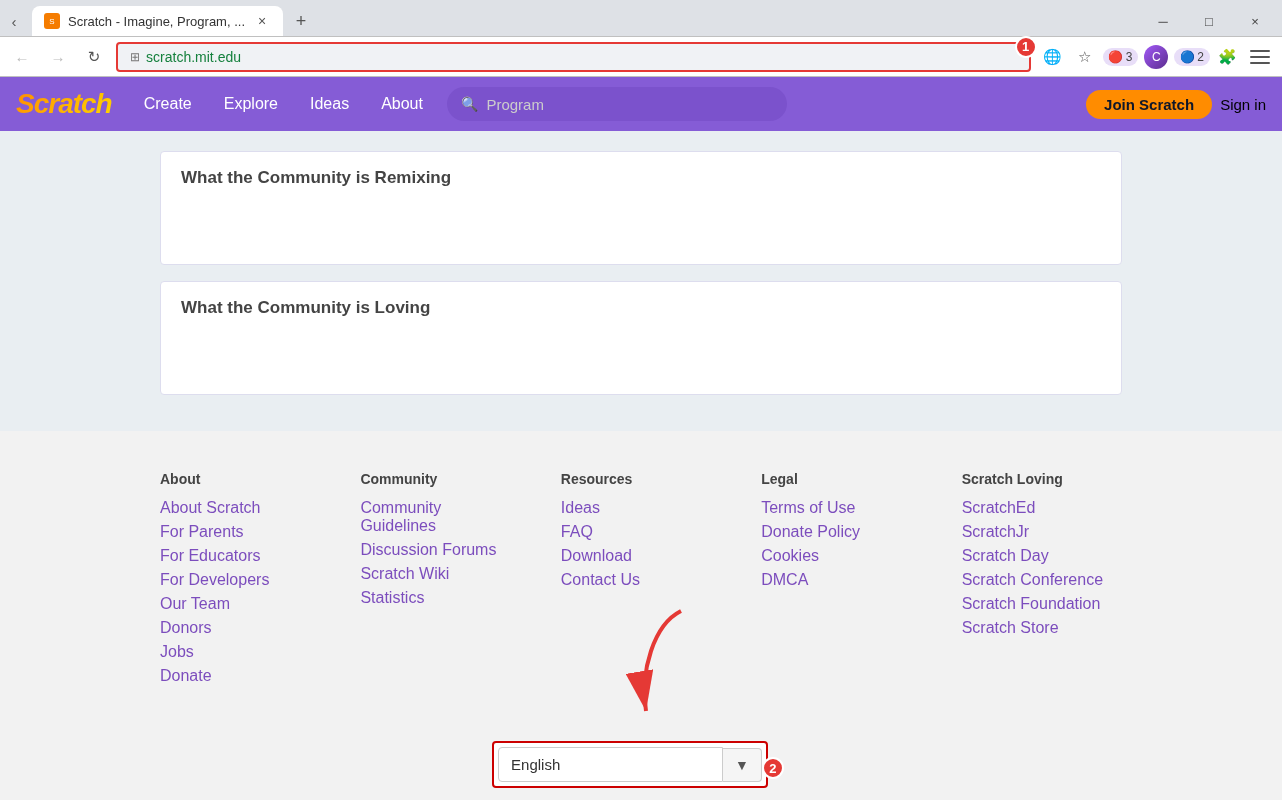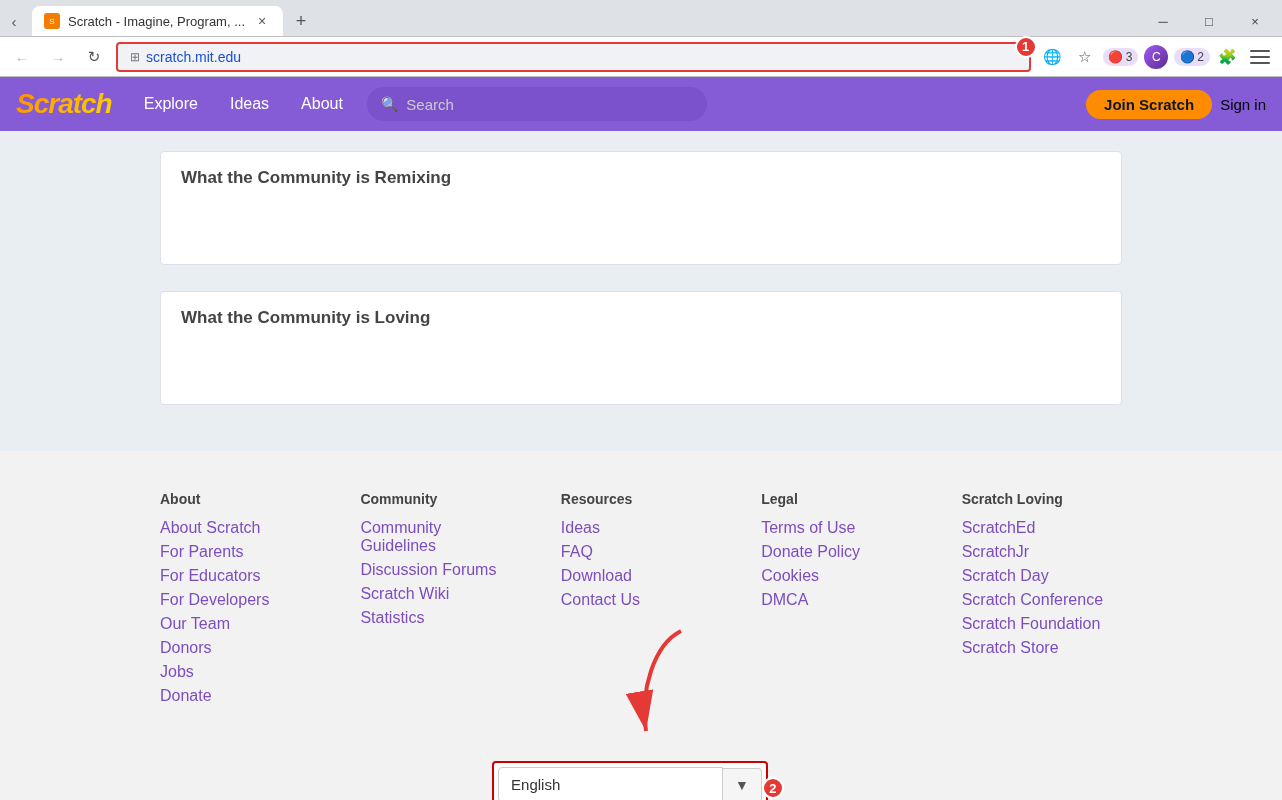--- a/index.html
+++ b/index.html
@@ -99,21 +99,21 @@
       height: 30px;
       gap: 6px;
       position: relative;
     }
     .address-icon {
       color: #777;
       font-size: 12px;
     }
     .address-text {
       font-size: 14px;
-      color: #1d4ed8;
+      color: #15803d;
       flex: 1;
     }
     .address-badge {
       position: absolute;
       top: -8px;
       right: -8px;
       background: #e53935;
       color: #fff;
       border-radius: 50%;
       width: 20px; height: 20px;
@@ -223,21 +223,21 @@
     
     .main-content {
       background: #e9eef2;
       min-height: 220px;
       padding: 20px 160px;
     }
     .section-box {
       background: #fff;
       border: 1px solid #dde;
       border-radius: 4px;
-      margin-bottom: 26px;
+      margin-bottom: 16px;
       padding: 16px 20px;
       min-height: 80px;
     }
     .section-title {
       font-size: 17px;
       font-weight: bold;
       color: #444;
       margin-bottom: 10px;
     }
 
@@ -395,26 +395,27 @@
         </div>
       </div>
     </div>
   </div>
 </div>
 
 <div class="scratch-nav">
   <div class="scratch-logo">
     <span class="scratch-logo-text">Scratch</span>
   </div>
+  <a class="nav-link">Create</a>
   <a class="nav-link">Explore</a>
   <a class="nav-link">Ideas</a>
   <a class="nav-link">About</a>
   <div class="search-box">
     <span class="search-icon-svg">🔍</span>
-    <span class="search-placeholder">Search</span>
+    <span class="search-placeholder">Program</span>
   </div>
   <div class="nav-right">
     <button class="join-btn">Join Scratch</button>
     <a class="signin-btn">Sign in</a>
   </div>
 </div>
 
 <div class="main-content">
   <div class="section-box">
     <div class="section-title">What the Community is Remixing</div>

